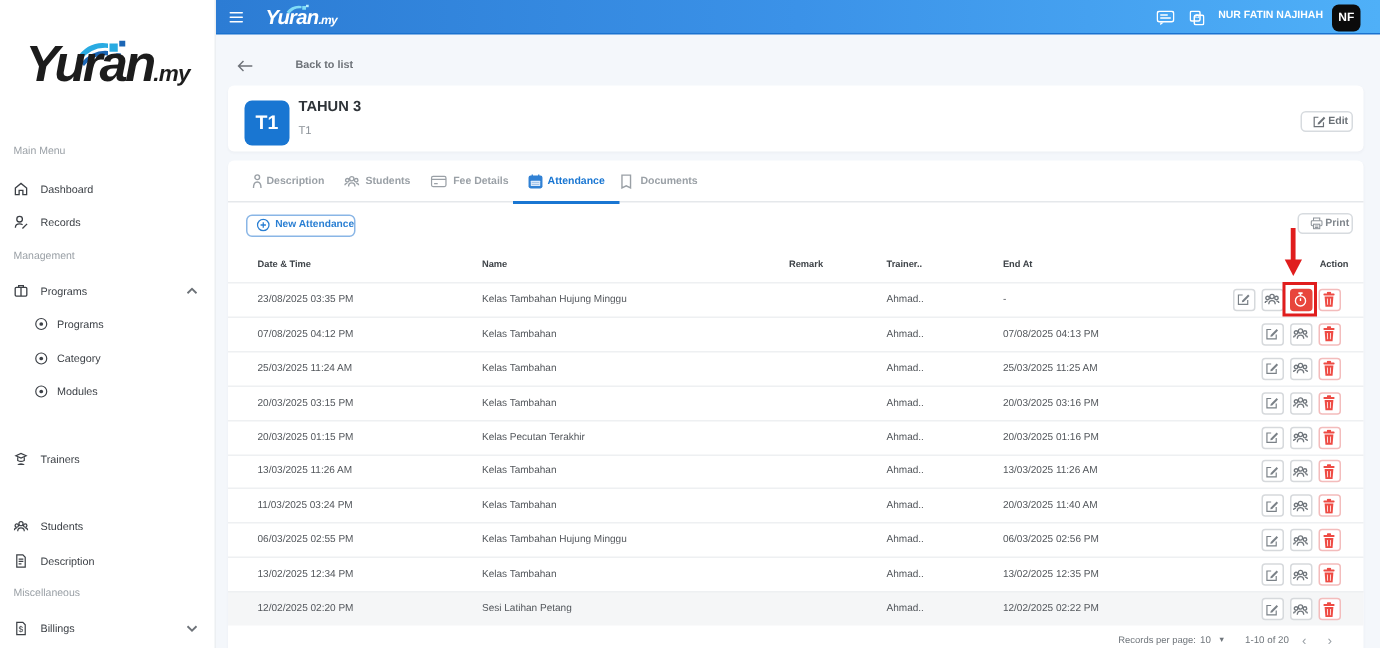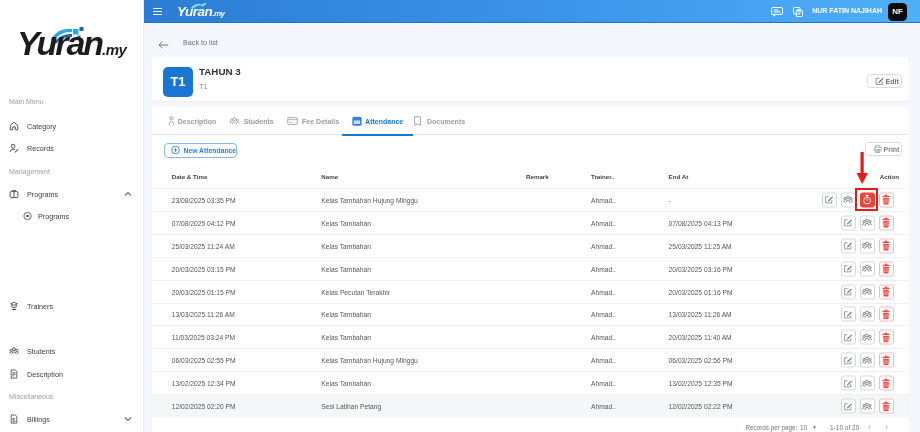--- a/index.html
+++ b/index.html
@@ -22,21 +22,21 @@
 #topbar { position:absolute; left:144px; top:0; width:776px; height:23px; background:linear-gradient(90deg,#2c7cd4 0%,#3b92e8 50%,#4fb0f8 100%); border-bottom:1.5px solid #1a72cf; z-index:4; }
 #burger { position:absolute; left:9px; top:8px; width:9px; height:8px; }
 #burger div { height:1.4px; background:#fff; margin-bottom:1.6px; border-radius:1px; }
 .tlogo { position:absolute; left:33px; top:3.5px; color:#fff; font-size:13.5px; font-weight:bold; font-style:italic; letter-spacing:-0.5px; }
 .tlogo .my { font-size:8px; }
 #uname { position:absolute; right:38px; top:7px; color:#fff; font-size:7px; font-weight:bold; letter-spacing:0; }
 #nf { position:absolute; right:13px; top:2.5px; width:19px; height:18px; background:#0b0b0b; border-radius:4.5px; color:#fff; font-size:8px; font-weight:bold; text-align:center; line-height:18px; }
 
 
 #backrow { position:absolute; left:158px; top:36px; height:12px; color:#6d7278; }
-#backrow .txt { position:absolute; left:14px; top:1.5px; font-size:7.2px; font-weight:normal; color:#6d7278; white-space:nowrap;padding-left:11px; }
+#backrow .txt { position:absolute; left:28px; top:1.5px; font-size:7.2px; font-weight:bold; color:#6d7278; white-space:nowrap;padding-left:11px; }
 
 .card { position:absolute; left:152px; width:757px; background:#fff; border-radius:4px; box-shadow:0 1px 2px rgba(40,50,70,0.04); }
 #card1 { top:57px; height:44px; }
 #t1av { position:absolute; left:11px; top:9.5px; width:30px; height:30px; background:#1976d2; border-radius:5px; color:#fff; font-size:13px; font-weight:bold; text-align:center; line-height:30px; }
 #c1title { position:absolute; left:47px; top:9px; font-size:9.8px; font-weight:bold; color:#2e3338; }
 #c1sub { position:absolute; left:47px; top:24.5px; font-size:7.5px; color:#8a9097; }
 .graybtn { position:absolute; border:1px solid #d7dbdf; border-radius:3.5px; background:#fff; color:#6b7177; font-size:7px; font-weight:bold; }
 .graybtn .gi { position:absolute; left:7px; top:50%; transform:translateY(-50%); }
 .graybtn .gt { position:absolute; left:17.5px; top:50%; transform:translateY(-50%); }
 #editbtn { right:7px; top:16.5px; width:35px; height:14px; }
@@ -113,21 +113,21 @@
         <rect x="28.5" y="0" width="4" height="4" fill="#1b66b5"></rect>
         <rect x="26.5" y="8.5" width="3" height="3" fill="#1b66b5"></rect>
     </svg>
     <div style="position:absolute;left:1px;top:-2px;z-index:2;font-size:34px;font-weight:bold;font-style:italic;letter-spacing:-2px;color:#1c1c1c;">Yuran<span style="font-size:15px;letter-spacing:-0.5px;">.my</span></div>
   </div>
   <div class="slabel" style="top:101px">Main Menu</div>
   <div class="mitem" style="top:115.5px">
       <svg class="ic" width="10" height="10" viewBox="0 0 16 16" fill="none" stroke="#3c4046" stroke-width="1.4">
         <path d="M2 7 L8 2 L14 7 L14 14 L10 14 L10 9.5 L6 9.5 L6 14 L2 14 Z"></path>
       </svg>
-      <span class="lb">Category</span>
+      <span class="lb">Dashboard</span>
     </div>
   <div class="mitem" style="top:138px">
       <svg class="ic" width="10" height="10" viewBox="0 0 16 16" fill="none" stroke="#3c4046" stroke-width="1.4">
         <circle cx="6.5" cy="5" r="3"></circle>
         <path d="M2 14 Q2 10 6.5 10 Q8.5 10 9.7 11"></path>
         <path d="M9 14.5 L14 9.5 L15 10.5 L10 15.5 Z" fill="#3c4046" stroke="none"></path>
       </svg>
       <span class="lb">Records</span>
     </div>
   <div class="slabel" style="top:170.5px">Management</div>
@@ -140,20 +140,34 @@
       <svg class="chev" width="8" height="5" viewBox="0 0 8 5" fill="none" stroke="#6d7278" stroke-width="1.2">
         <path d="M1 4 L4 1 L7 4"></path>
       </svg>
     </div>
   <div class="mitem sitem" style="top:206px">
       <svg class="ic" width="9" height="9" viewBox="0 0 16 16" fill="none" stroke="#3c4046" stroke-width="1.4">
         <circle cx="8" cy="8" r="6.5"></circle>
         <circle cx="8" cy="8" r="2.2" fill="#3c4046" stroke="none"></circle>
       </svg>
       <span class="lb">Programs</span>
+    </div>
+  <div class="mitem sitem" style="top:228.5px">
+      <svg class="ic" width="9" height="9" viewBox="0 0 16 16" fill="none" stroke="#3c4046" stroke-width="1.4">
+        <circle cx="8" cy="8" r="6.5"></circle>
+        <circle cx="8" cy="8" r="2.2" fill="#3c4046" stroke="none"></circle>
+      </svg>
+      <span class="lb">Category</span>
+    </div>
+  <div class="mitem sitem" style="top:251px">
+      <svg class="ic" width="9" height="9" viewBox="0 0 16 16" fill="none" stroke="#3c4046" stroke-width="1.4">
+        <circle cx="8" cy="8" r="6.5"></circle>
+        <circle cx="8" cy="8" r="2.2" fill="#3c4046" stroke="none"></circle>
+      </svg>
+      <span class="lb">Modules</span>
     </div>
   <div class="mitem" style="top:296px">
       <svg class="ic" width="10" height="10" viewBox="0 0 16 16" fill="none" stroke="#3c4046" stroke-width="1.3">
         <path d="M2.5 4.5 L8 2 L13.5 4.5 L8 7 Z"></path>
         <path d="M4.5 6 L4.5 9.5 Q8 11.5 11.5 9.5 L11.5 6"></path>
         <path d="M8 12.5 Q5 12.5 4 14.5 L12 14.5 Q11 12.5 8 12.5 Z" fill="#3c4046" stroke="none"></path>
       </svg>
       <span class="lb">Trainers</span>
     </div>
   <div class="mitem" style="top:341px">

